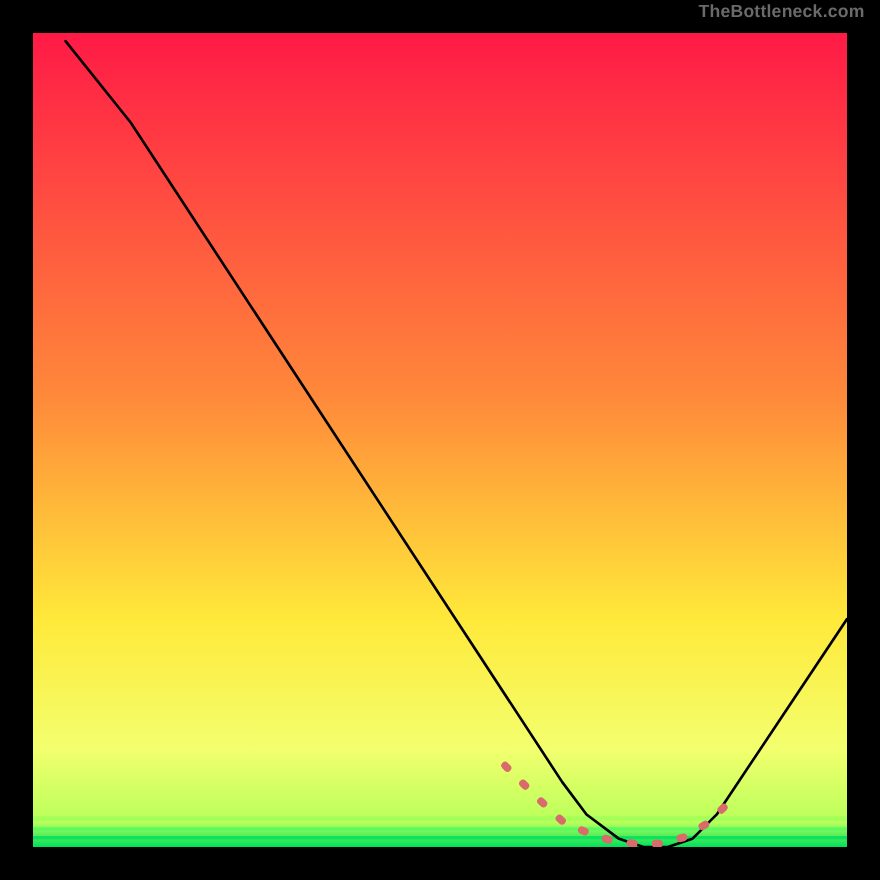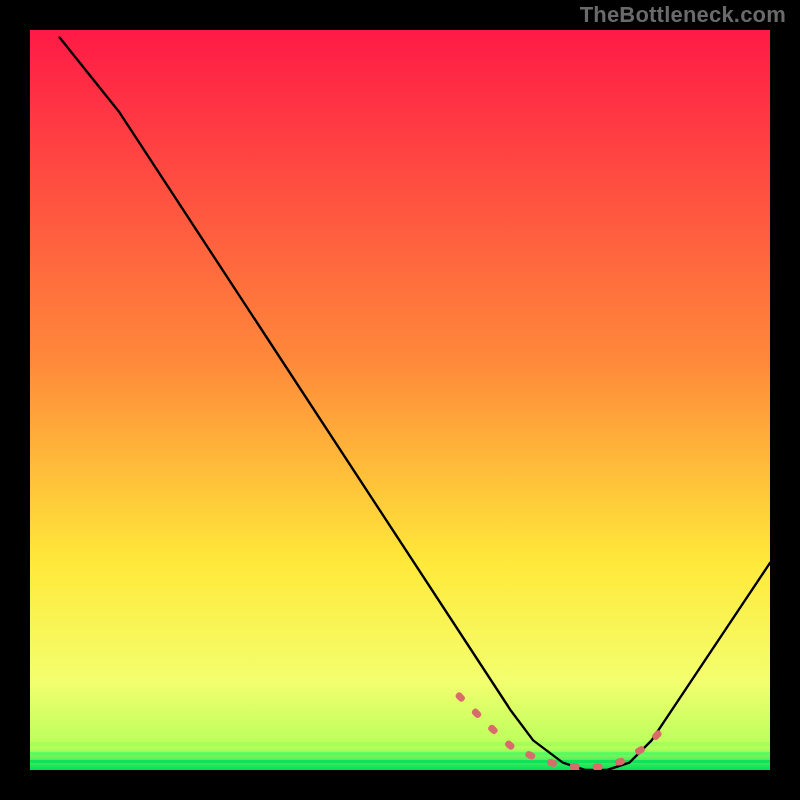--- a/index.html
+++ b/index.html
@@ -15,21 +15,21 @@
     left: 0;
     top: 0;
     width: 800px;
     height: 800px;
   }
   .watermark {
     position: absolute;
     top: 2px;
     right: 14px;
     font-family: Arial, Helvetica, sans-serif;
-    font-size: 22px;
+    font-size: 16px;
     font-weight: 600;
     color: #6a6a6a;
     letter-spacing: 0.2px;
     z-index: 3;
   }
   svg { display: block; }
 </style>
 </head>
 <body>
 

